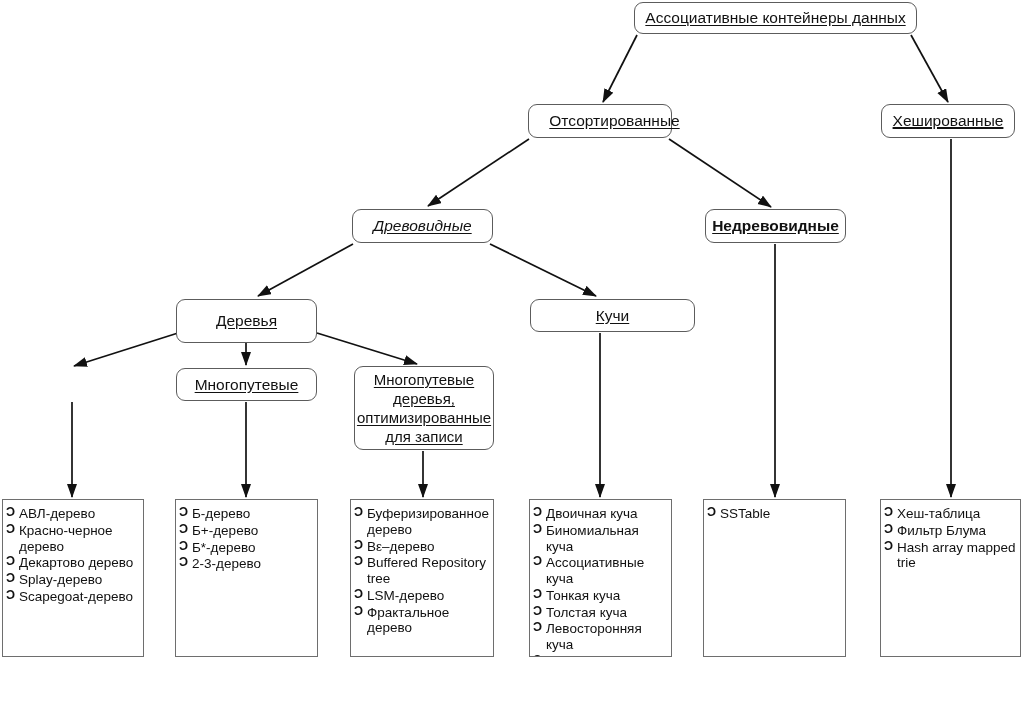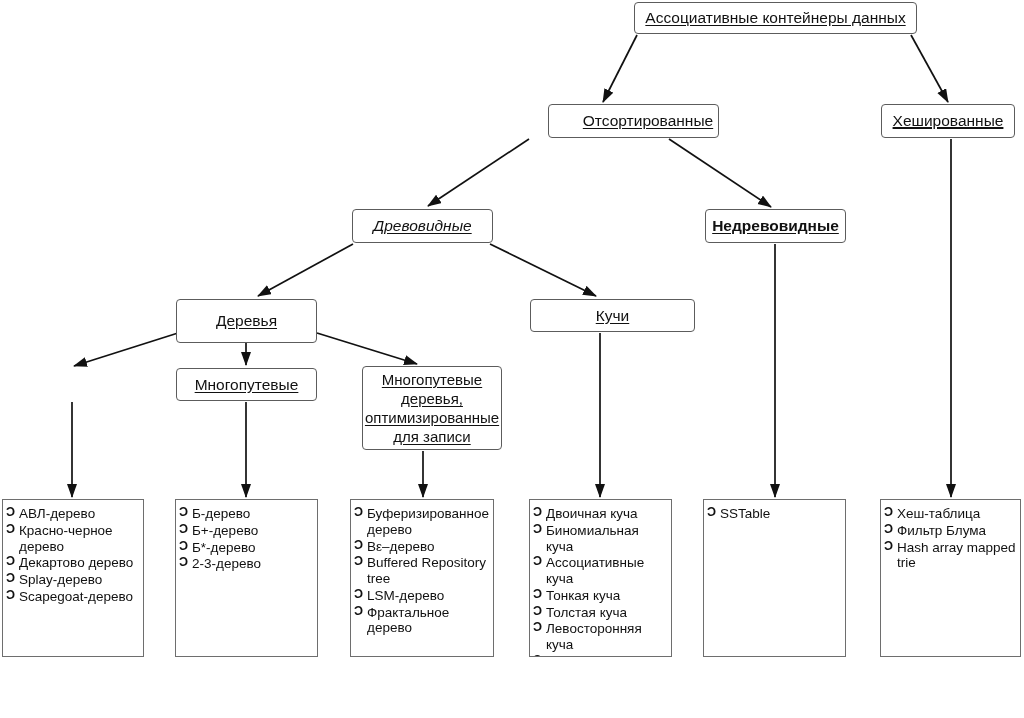--- a/index.html
+++ b/index.html
@@ -15,21 +15,21 @@
     position: absolute;
     left: 0; top: 0;
     width: 1024px; height: 718px;
     z-index: 1;
   }
   .node {
     position: absolute;
     box-sizing: border-box;
     background: #ffffff;
     border: 1px solid #5c5c5c;
-    border-radius: 4px;
+    border-radius: 9px;
     display: flex;
     align-items: center;
     justify-content: center;
     text-align: center;
     font-size: 15.5px;
     line-height: 1.28;
     padding: 2px 3px;
     z-index: 2;
   }
   .node .lbl {
@@ -59,29 +59,29 @@
     margin: 0 0 1px 0;
   }
   .leaf .blt {
     position: absolute;
     left: 0; top: -1px;
     font-weight: bold;
     font-size: 12.5px;
   }
   
   #n-root        { left: 634px; top: 2px;   width: 283px; height: 32px; }
-  #n-sorted      { left: 548px; top: 104px; width: 171px; height: 34px; padding-left: 32px; }
+  #n-sorted      { left: 528px; top: 104px; width: 144px; height: 34px; padding-left: 32px; }
   #n-hashed      { left: 881px; top: 104px; width: 134px; height: 34px; text-decoration: underline; }
   #n-treelike    { left: 352px; top: 209px; width: 141px; height: 34px; font-style: italic; }
   #n-nontreelike { left: 705px; top: 209px; width: 141px; height: 34px; font-weight: bold; }
   #n-trees       { left: 176px; top: 299px; width: 141px; height: 44px; text-align: right; }
   #n-heaps       { left: 530px; top: 299px; width: 165px; height: 33px; }
   #n-binary      { left: 1px;   top: 368px; width: 141px; height: 33px; }
   #n-multiway    { left: 176px; top: 368px; width: 141px; height: 33px; }
-  #n-multiwayopt { left: 354px; top: 366px; width: 140px; height: 84px; font-size: 15px; margin-left: 8px; }
+  #n-multiwayopt { left: 354px; top: 366px; width: 140px; height: 84px; font-size: 15px; }
   
   #l-binary      { left: 2px;   width: 142px; }
   #l-multiway    { left: 175px; width: 143px; }
   #l-writeopt    { left: 350px; width: 144px; }
   #l-heaps       { left: 529px; width: 143px; }
   #l-nontree     { left: 703px; width: 143px; }
   #l-hashed      { left: 880px; width: 141px; }
 </style>
 </head>
 <body>

